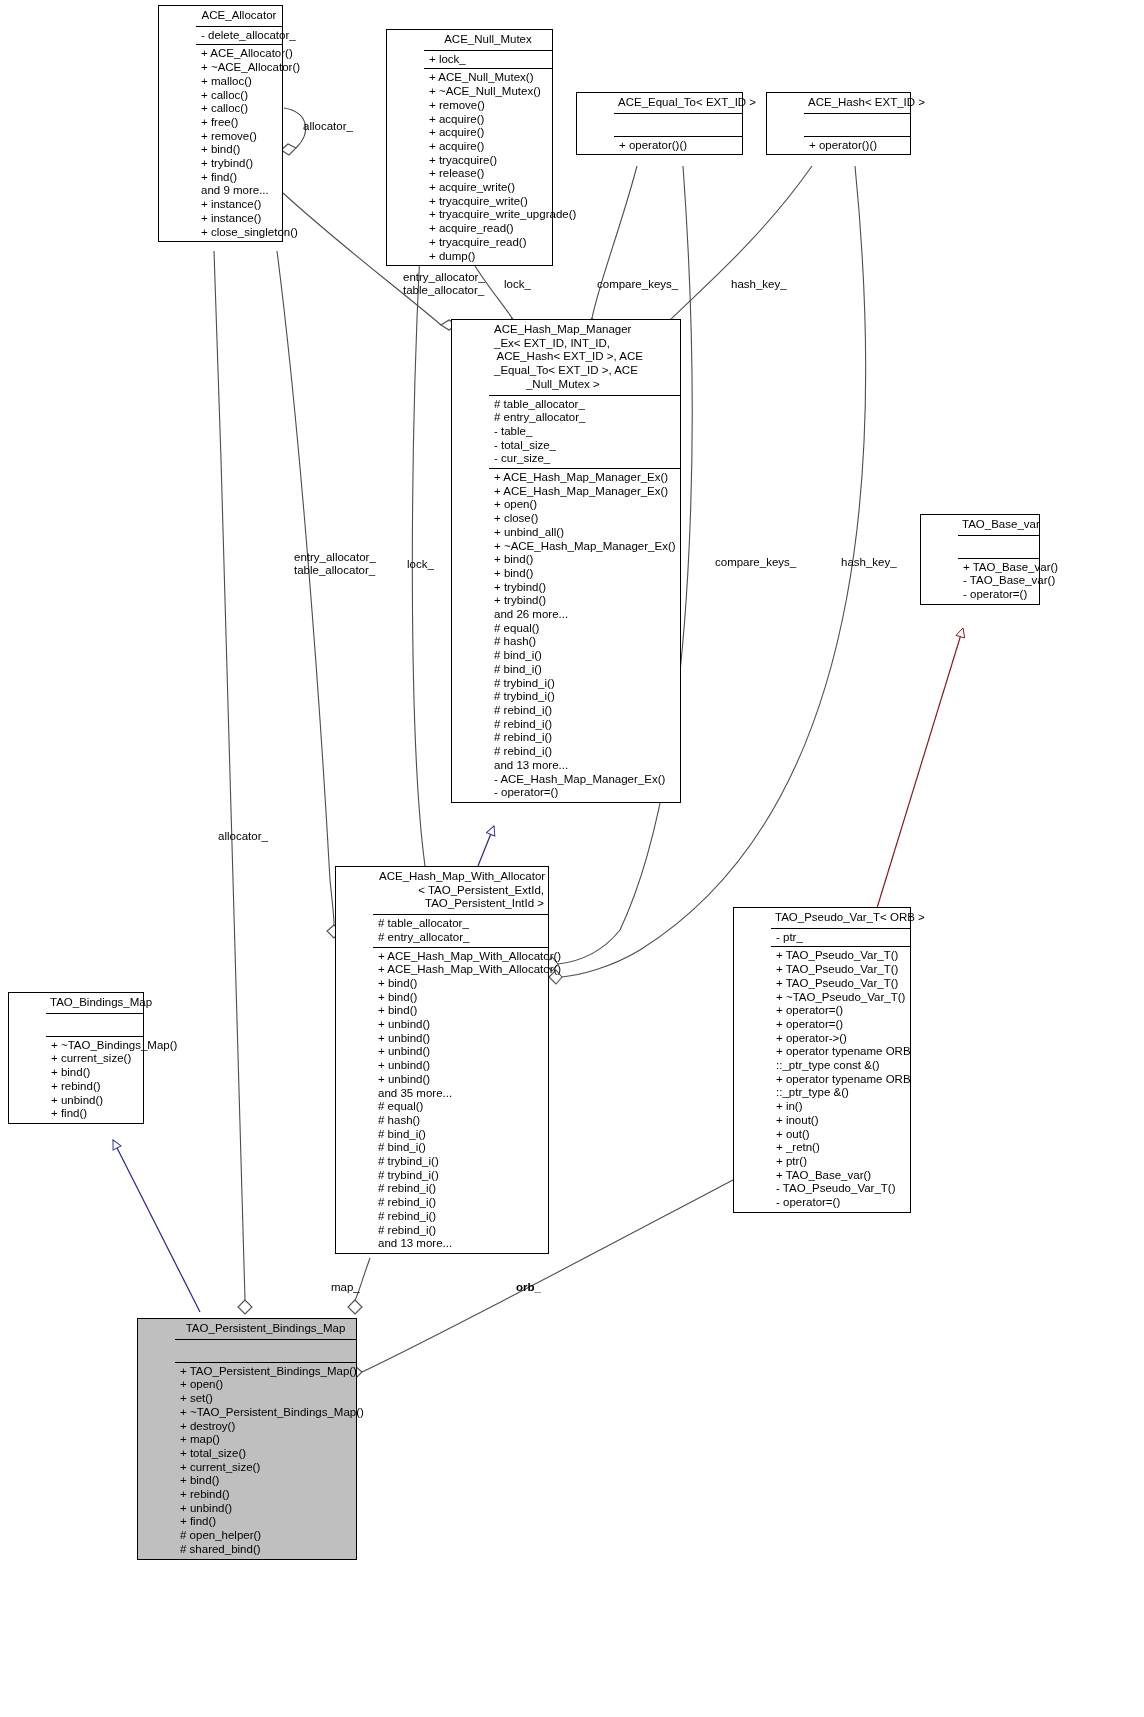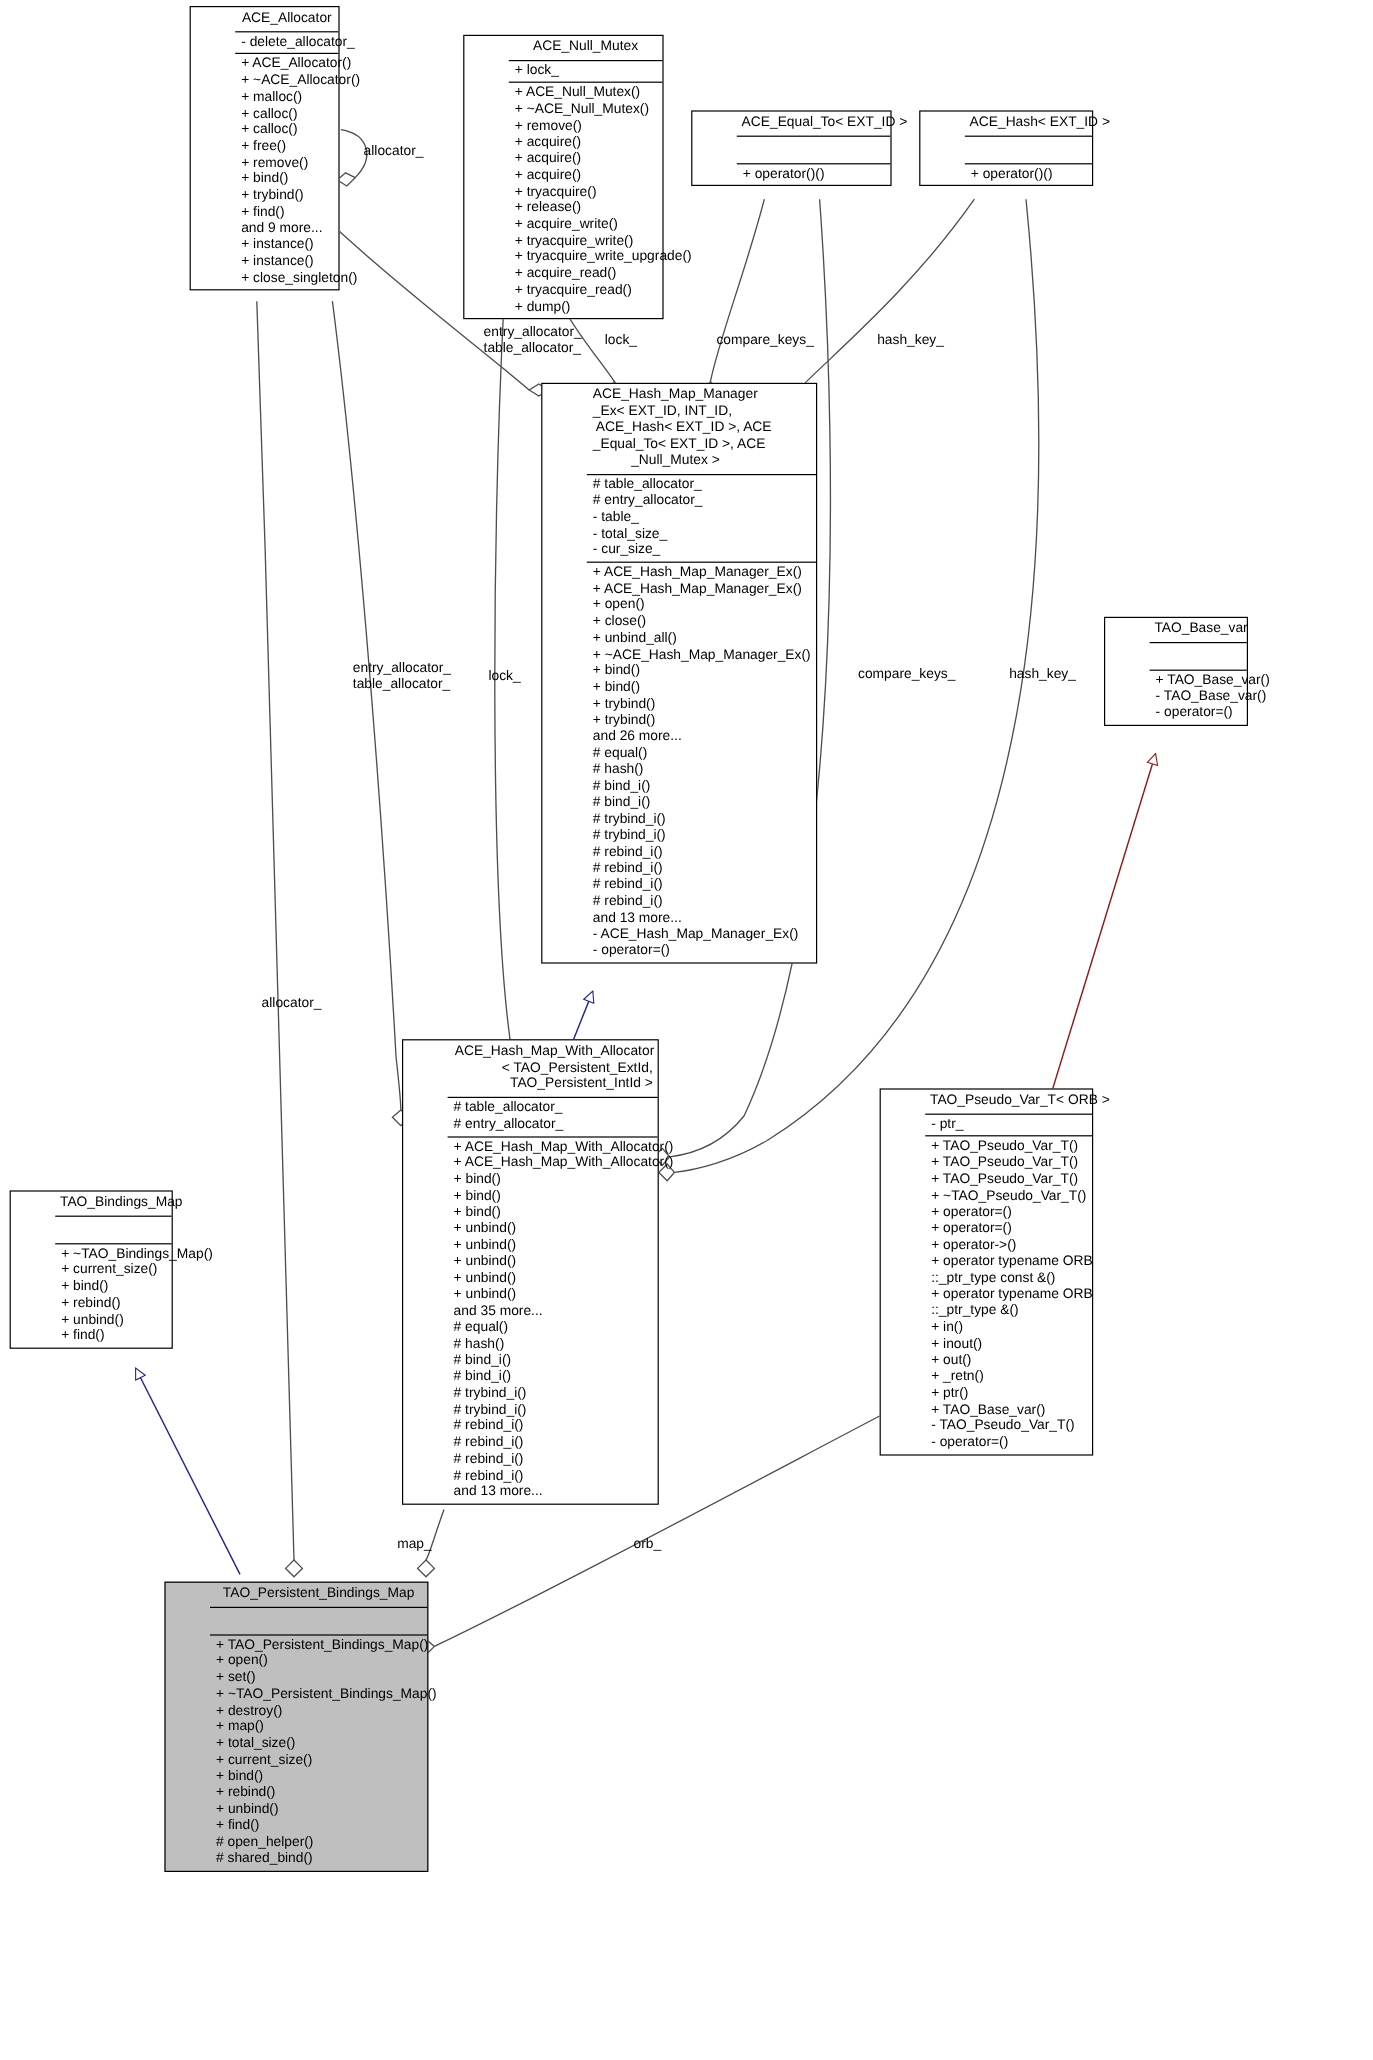--- a/index.html
+++ b/index.html
@@ -359,15 +359,15 @@
   <div class="edge-label" style="left:504px; top:278px;">lock_</div>
   <div class="edge-label" style="left:597px; top:278px;">compare_keys_</div>
   <div class="edge-label" style="left:731px; top:278px;">hash_key_</div>
   <div class="edge-label" style="left:294px; top:551px;">entry_allocator_
 table_allocator_</div>
   <div class="edge-label" style="left:407px; top:558px;">lock_</div>
   <div class="edge-label" style="left:715px; top:556px;">compare_keys_</div>
   <div class="edge-label" style="left:841px; top:556px;">hash_key_</div>
   <div class="edge-label" style="left:218px; top:830px;">allocator_</div>
   <div class="edge-label" style="left:331px; top:1281px;">map_</div>
-  <div class="edge-label" style="left:528px; top:1281px;">orb_</div>
+  <div class="edge-label" style="left:516px; top:1281px;font-weight:bold;">orb_</div>
 
 </div>
 
 </body></html>

